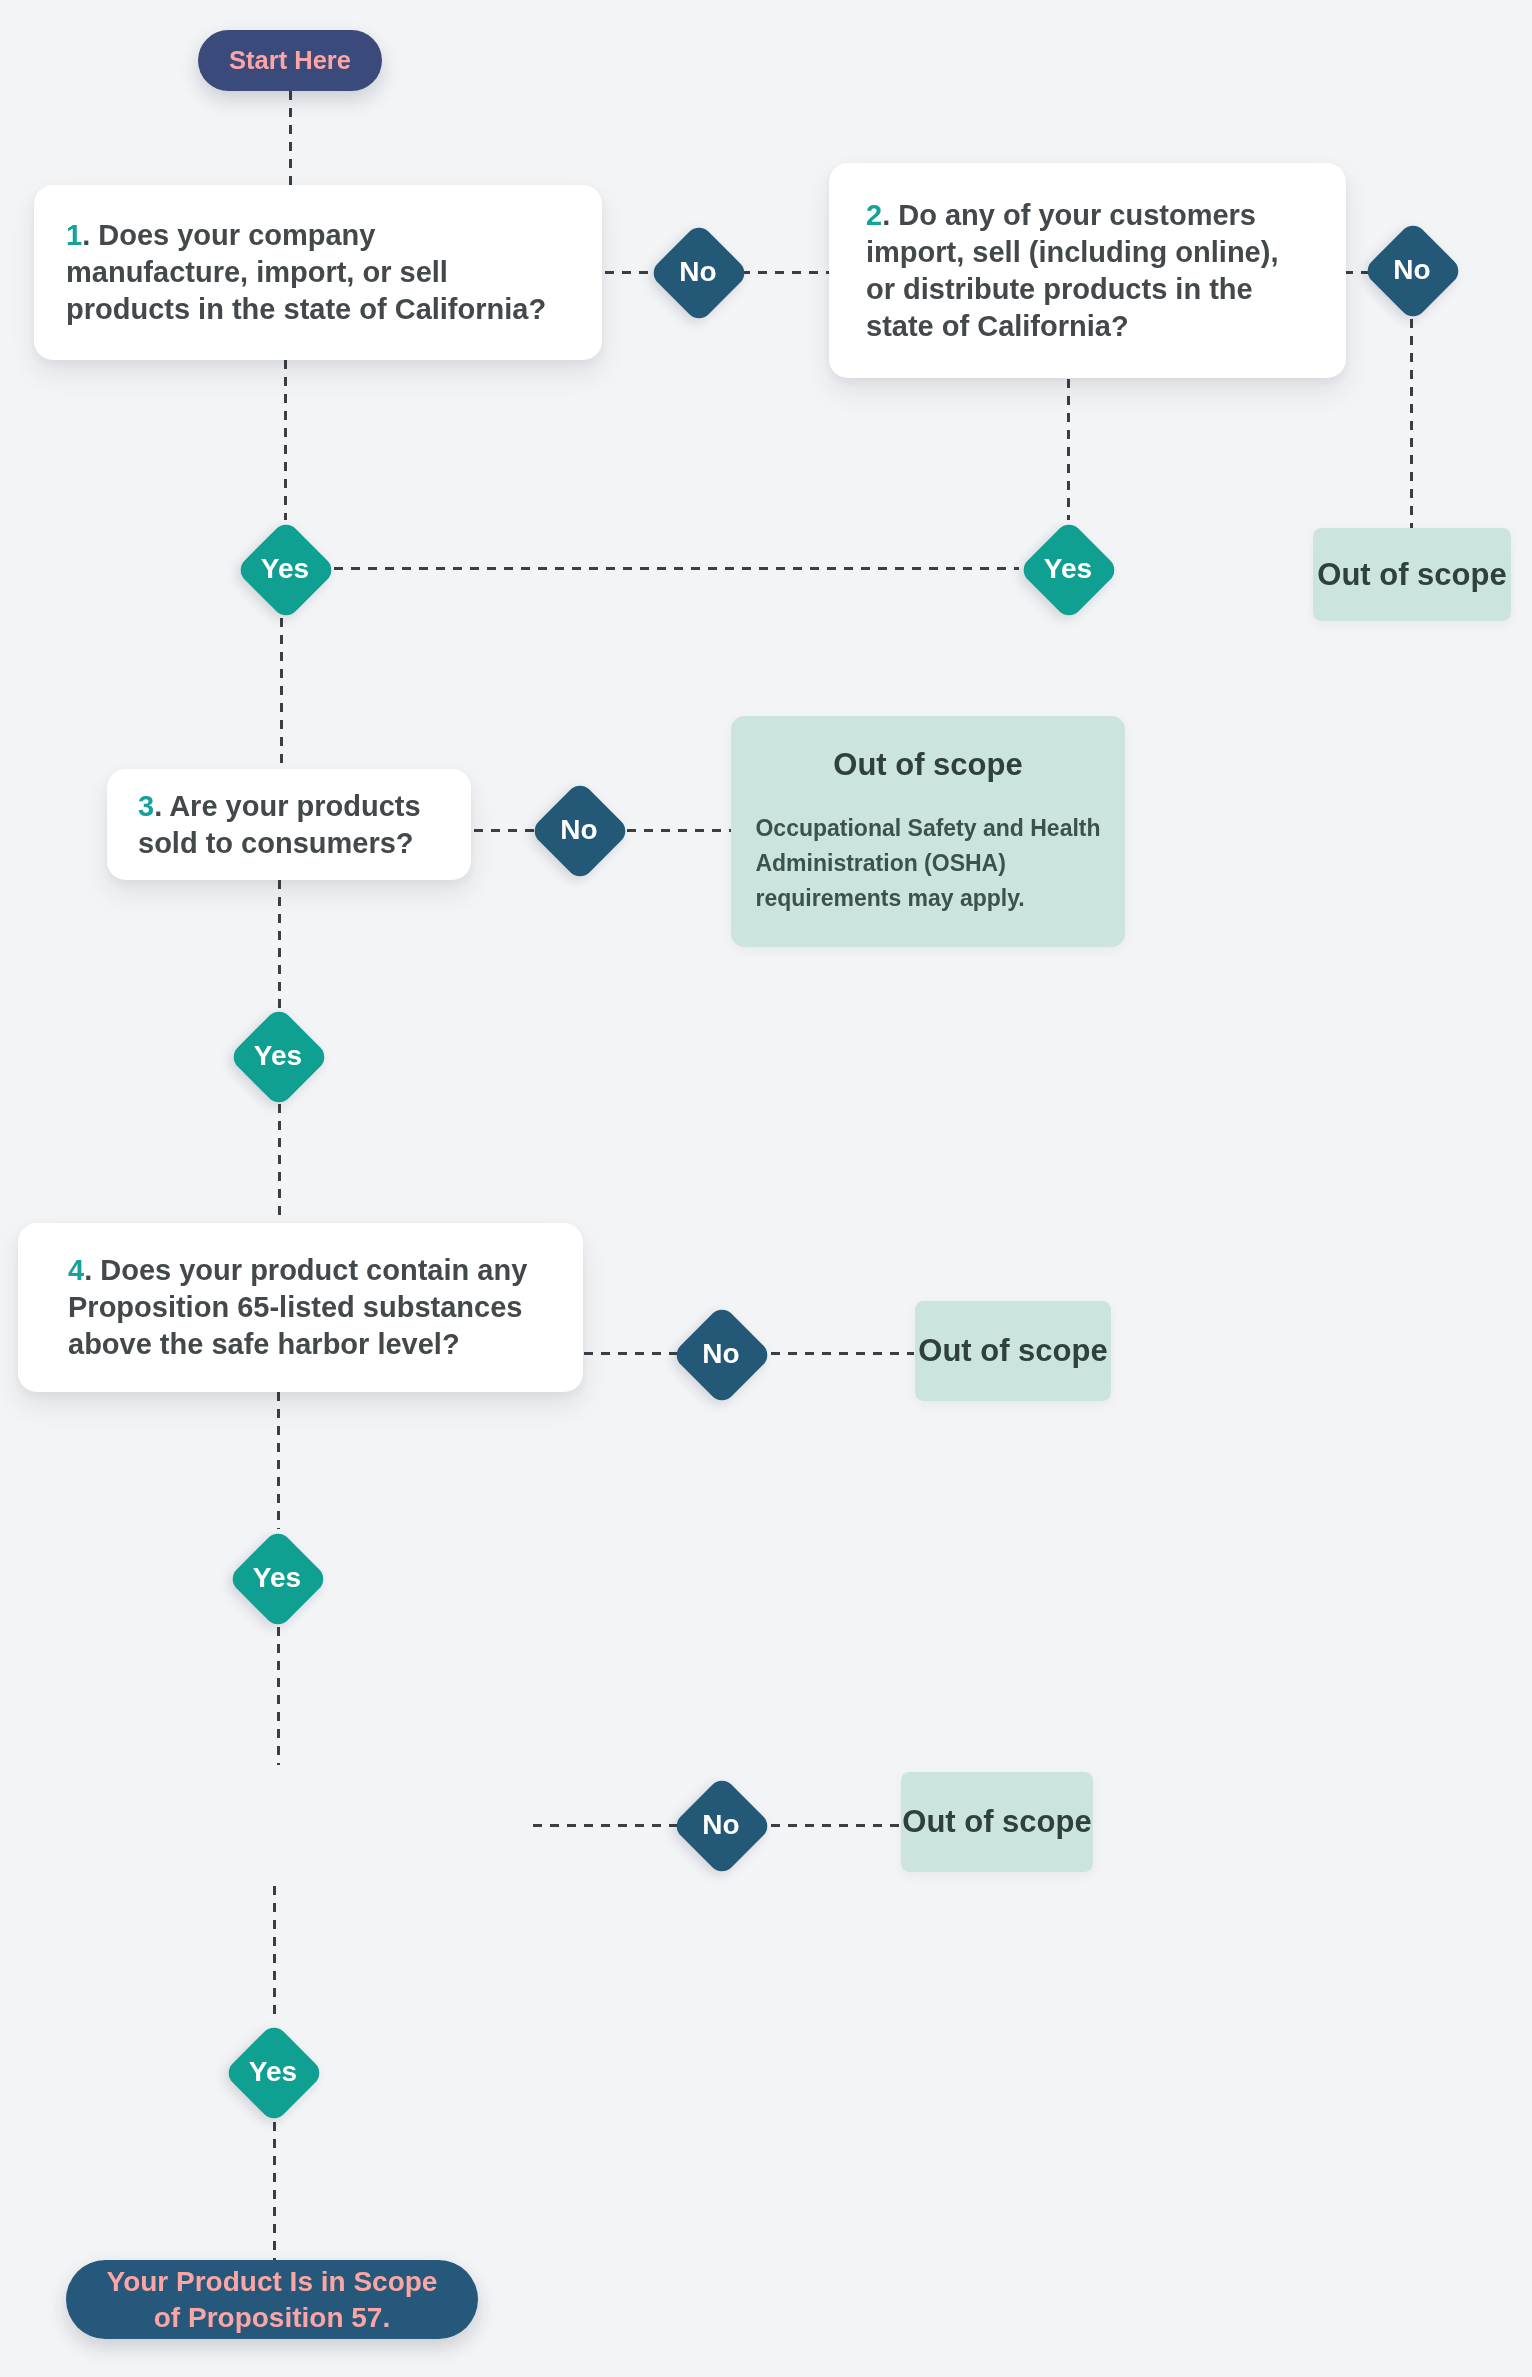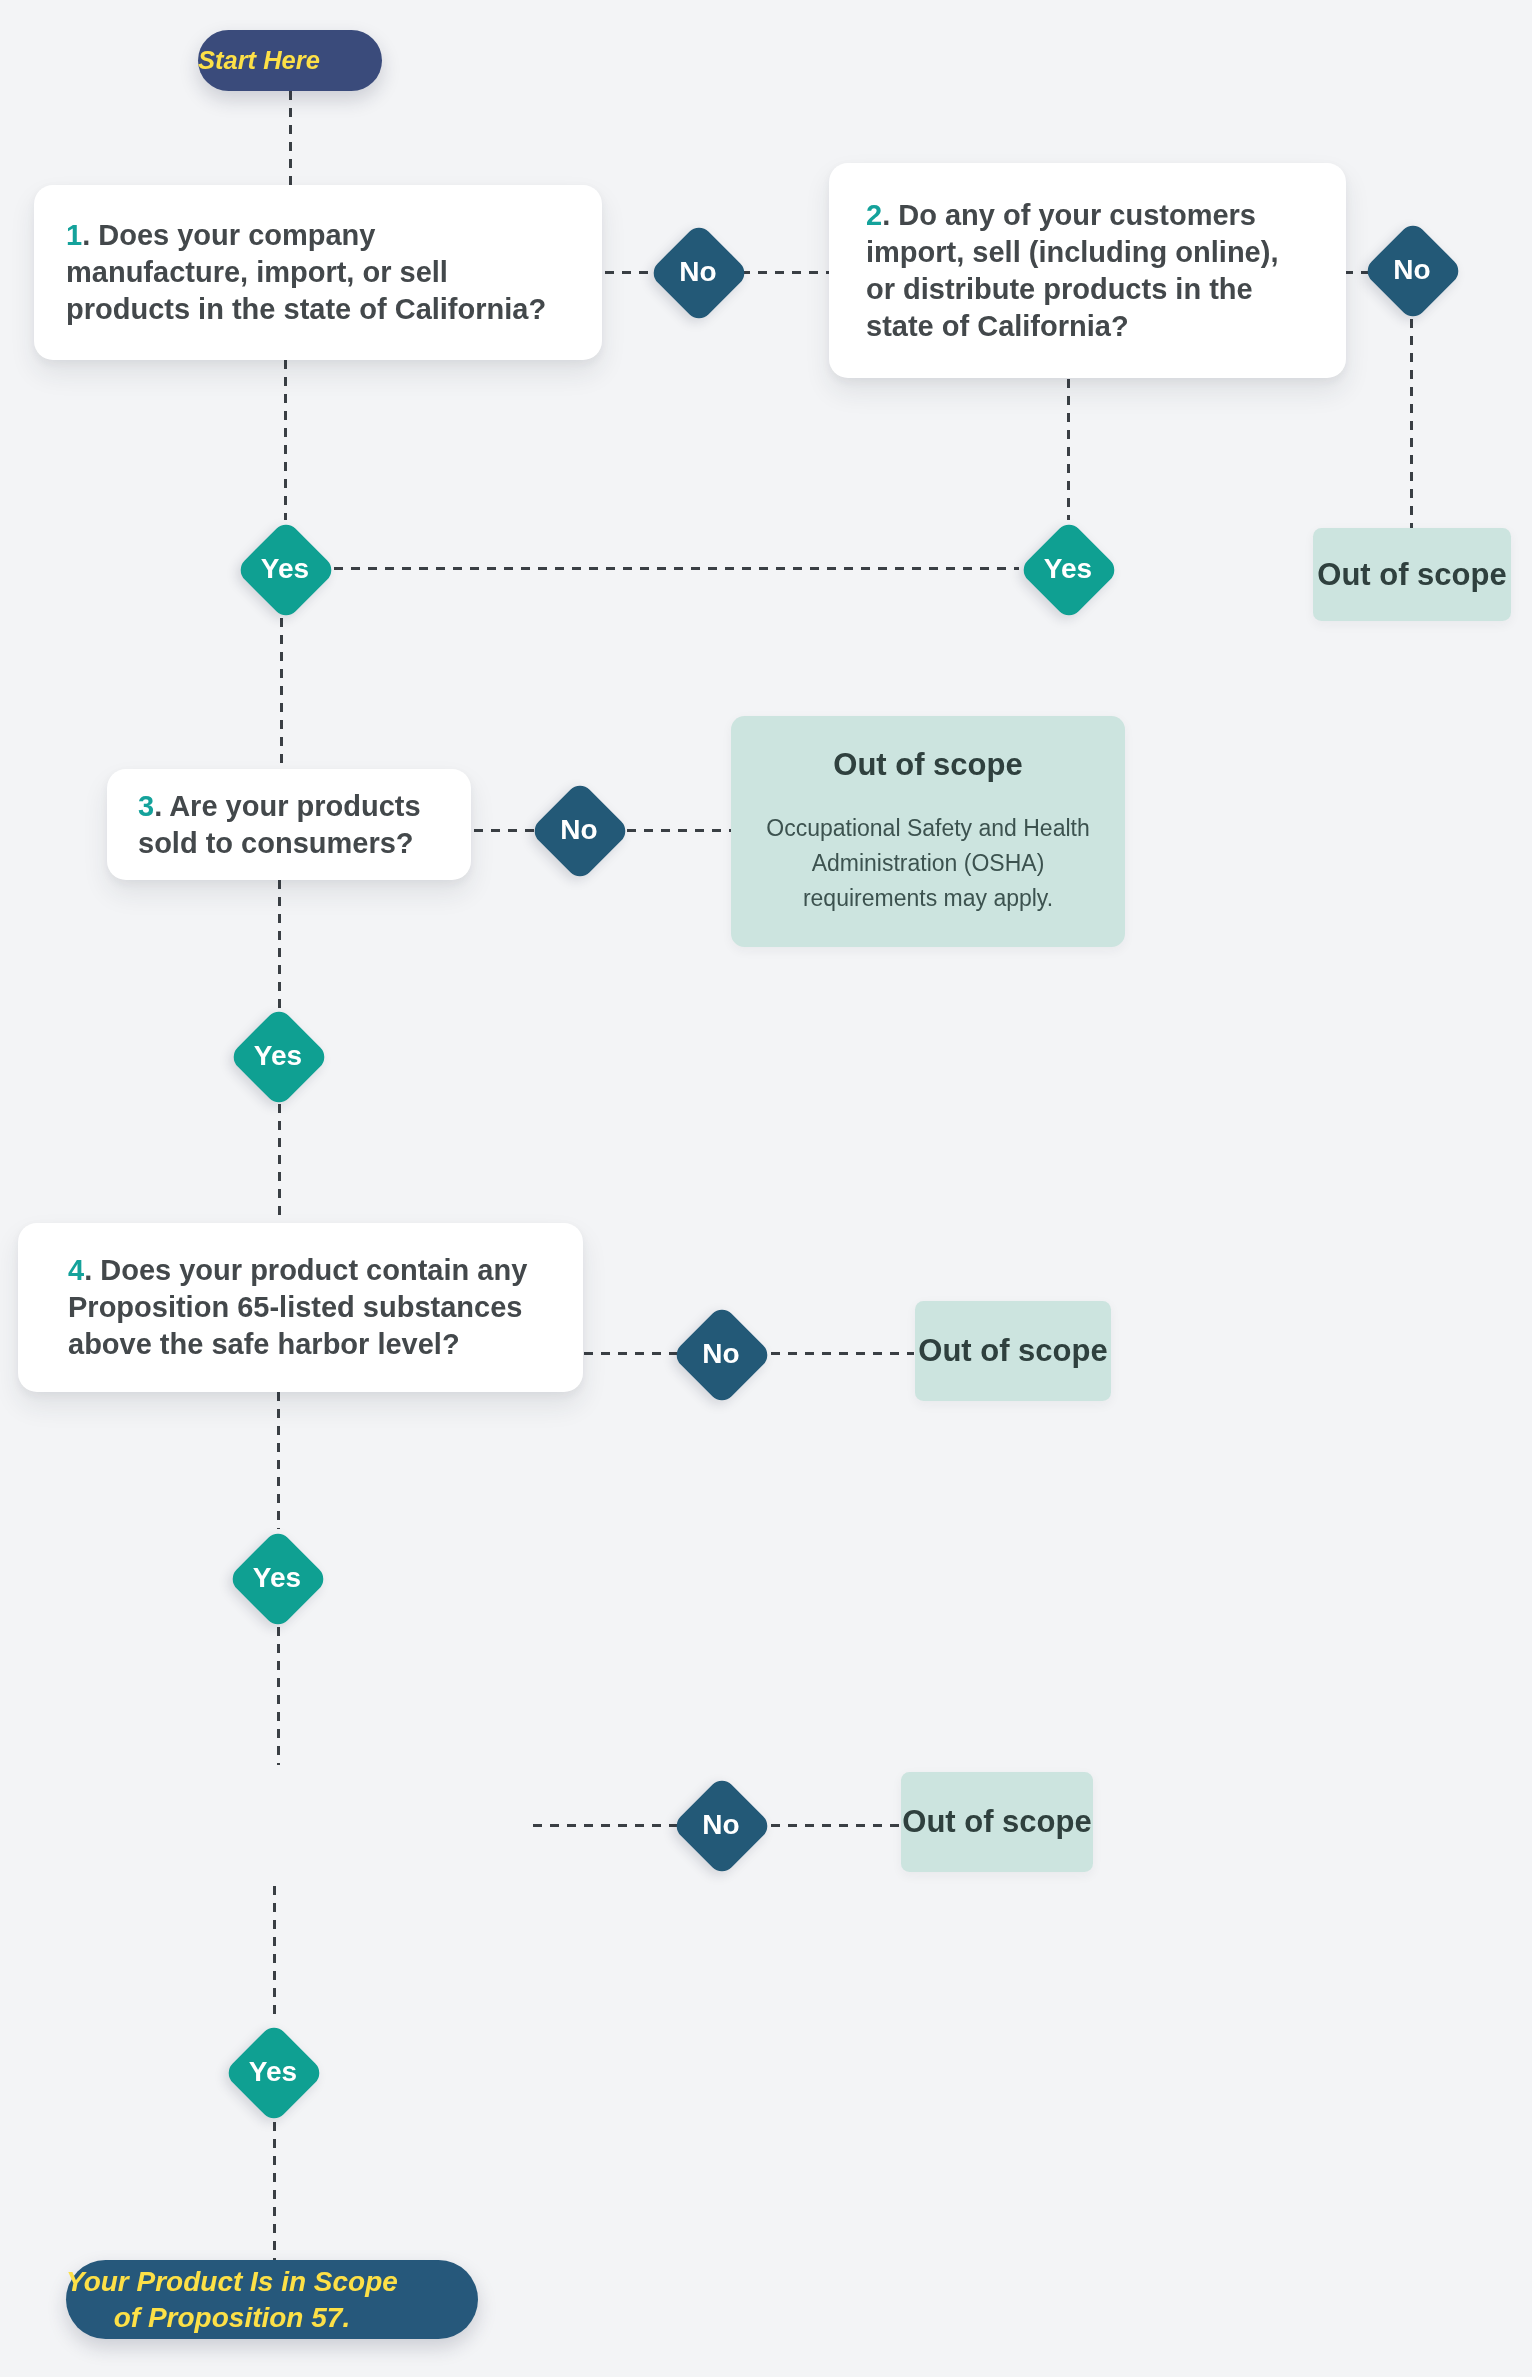--- a/index.html
+++ b/index.html
@@ -5,23 +5,23 @@
   html,body{margin:0;padding:0;background:#f3f4f6;}
   body{font-family:"Liberation Sans", sans-serif;}
   .canvas{position:relative;width:1533px;height:2377px;background:#f3f4f6;overflow:hidden;}
 
   
   .conn{position:absolute;z-index:1;}
   .conn.v{width:2.6px;background:repeating-linear-gradient(180deg,#3a3f44 0 9.4px,transparent 9.4px 17px);}
   .conn.h{height:2.6px;background:repeating-linear-gradient(90deg,#3a3f44 0 9.4px,transparent 9.4px 17px);}
 
   
-  .pill{position:absolute;z-index:3;display:flex;align-items:center;
-        color:#fde047;font-weight:700;text-align:center;
-        box-shadow:0 8.5px 19px rgba(25,35,60,.18);font-style:italic;}
+  .pill{position:absolute;z-index:3;display:flex;align-items:center;justify-content:center;
+        color:#fca5a5;font-weight:700;text-align:center;
+        box-shadow:0 8.5px 19px rgba(25,35,60,.18);}
   .pill.start{left:198px;top:30px;width:184px;height:61px;border-radius:31px;background:#3a4b7b;font-size:25.5px;}
   .pill.final{left:66px;top:2260px;width:412px;height:79px;border-radius:41px;background:#26587b;font-size:28px;line-height:36px;}
 
   
   .card{position:absolute;z-index:2;background:#fff;border-radius:19px;display:flex;align-items:center;
         box-shadow:0 13.6px 27px rgba(30,40,60,.09),0 3.4px 8.5px rgba(30,40,60,.05);
         font-size:29px;font-weight:700;color:#43484b;line-height:37px;}
   .card .qtext{white-space:pre-line;}
   .card .num{color:#14a29b;}
   .card.q1{left:18px;top:185px;width:536px;height:175px;padding-left:32px;margin-left:16px;}
@@ -46,21 +46,21 @@
   .d-yes2{left:1018px;top:519px;}
   .d-yes3{left:228px;top:1006px;}
   .d-yes4{left:227px;top:1528px;}
   .d-yes5{left:223px;top:2022px;}
 
   
   .outbox{position:absolute;z-index:2;background:#cce4df;border-radius:10.2px;
           display:flex;flex-direction:column;align-items:center;justify-content:center;
           color:#2f403e;box-shadow:0 3.4px 10.2px rgba(30,40,60,.05);}
   .outbox .title{font-size:31px;font-weight:700;}
-  .outbox .body{font-size:23px;font-weight:400;color:#3c524f;line-height:35px;text-align:center;
+  .outbox .body{font-size:23px;font-weight:700;color:#3c524f;line-height:35px;
                 white-space:pre-line;margin-top:28px;}
   .out-no2{left:1313px;top:528px;width:198px;height:93px;border-radius:8.5px;}
   .out-no3{left:731px;top:716px;width:394px;height:231px;border-radius:13.6px;}
   .out-no4{left:915px;top:1301px;width:196px;height:100px;border-radius:8.5px;}
   .out-no5{left:901px;top:1772px;width:192px;height:100px;border-radius:8.5px;}
 </style>
 </head>
 <body>
 
 <div class="canvas">

